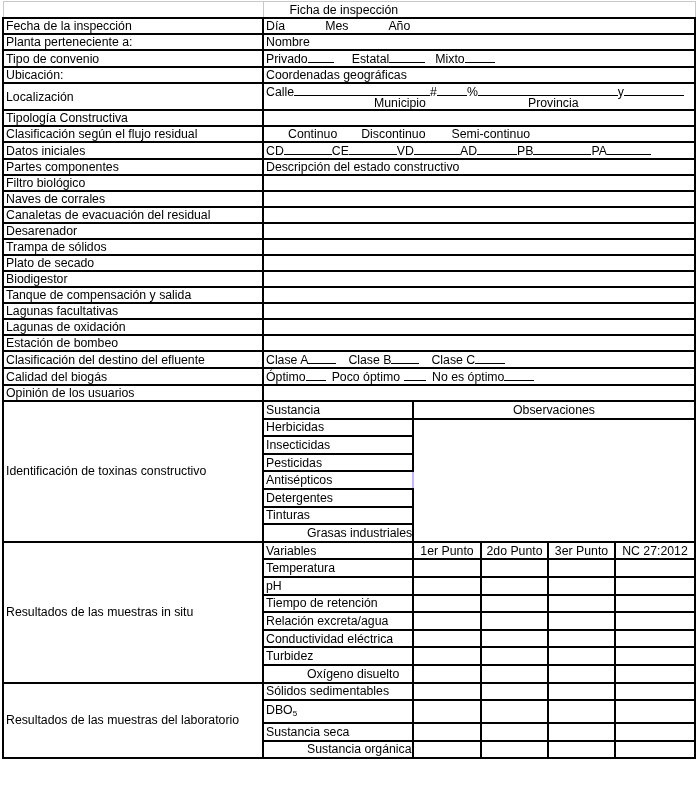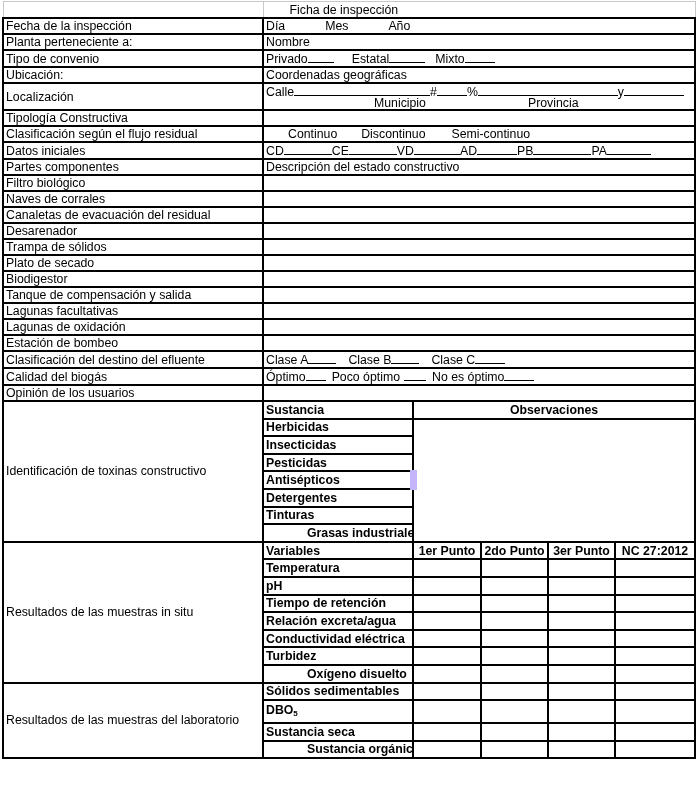--- a/index.html
+++ b/index.html
@@ -11,21 +11,21 @@
                   white-space: nowrap; overflow: hidden; line-height: 14px; }
   table.form tr.title td { border: 1px solid #c8c8c8; border-bottom: 2px solid #000;
                            text-align: center; height: 15px; }
   table.form tr.title td.t-l { border-left: 1px solid #c8c8c8; }
   .r { height: 13.6px; }
   .r2 { height: 25px; }
   .ul { display: inline-block; border-bottom: 1px solid #000; height: 11px; vertical-align: baseline; }
   .gap { display: inline-block; }
   .sub { font-size: 8px; vertical-align: -2px; }
   td.nest { padding: 0 !important; vertical-align: top !important; }
-  table.inner { border-collapse: collapse; table-layout: fixed; width: 100%; font-weight: bold; }
+  table.inner { border-collapse: collapse; table-layout: fixed; width: 100%; }
   table.inner td { border: 0; border-bottom: 2px solid #000; border-right: 2px solid #000;
                    height: 15.6px; padding: 0 0 0 2px; line-height: 14px; }
   table.inner tr:last-child td { border-bottom: 0; padding-left: 43px; }
   table.inner td:last-child { border-right: 0; margin-top: 48px; }
   table.inner td.obs { vertical-align: top; }
   table.inner td.hdr { text-align: center; padding: 0; }
   .loc-line1 { line-height: 13px; height: 13px; }
   .loc-line2 { line-height: 12px; height: 12px; overflow: hidden; }
 </style>
 </head>
@@ -184,21 +184,21 @@
           <td>Herbicidas</td>
           <td class="obs" rowspan="7" style="border-bottom:0;"></td>
         </tr>
         <tr>
                 <td style="border-right:2px solid #000;">Insecticidas</td>
               </tr>
         <tr>
                 <td style="border-right:2px solid #000;">Pesticidas</td>
               </tr>
         <tr>
-                <td style="border-right:7px solid #c4b5fd;">Antisépticos</td>
+                <td style="border-right:2px solid #c4b5fd;">Antisépticos</td>
               </tr>
         <tr>
                 <td style="border-right:2px solid #000;">Detergentes</td>
               </tr>
         <tr>
                 <td style="border-right:2px solid #000;">Tinturas</td>
               </tr>
         <tr>
                 <td style="border-right:2px solid #000;border-bottom:0;">Grasas industriales</td>
               </tr>

